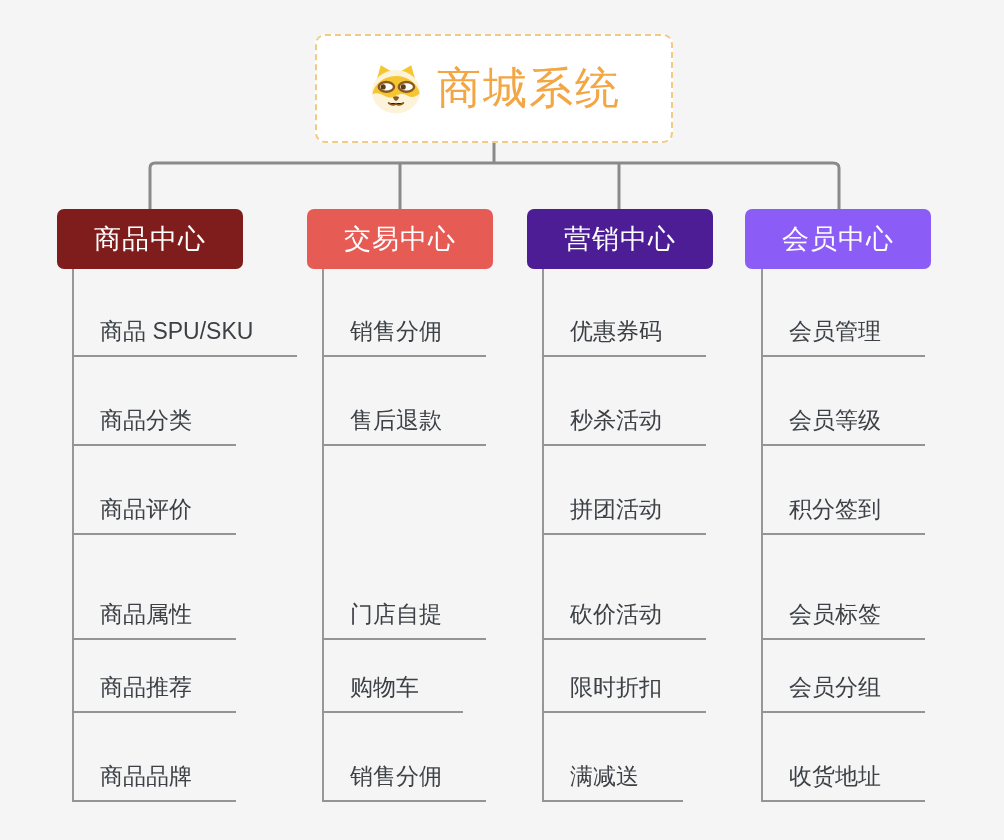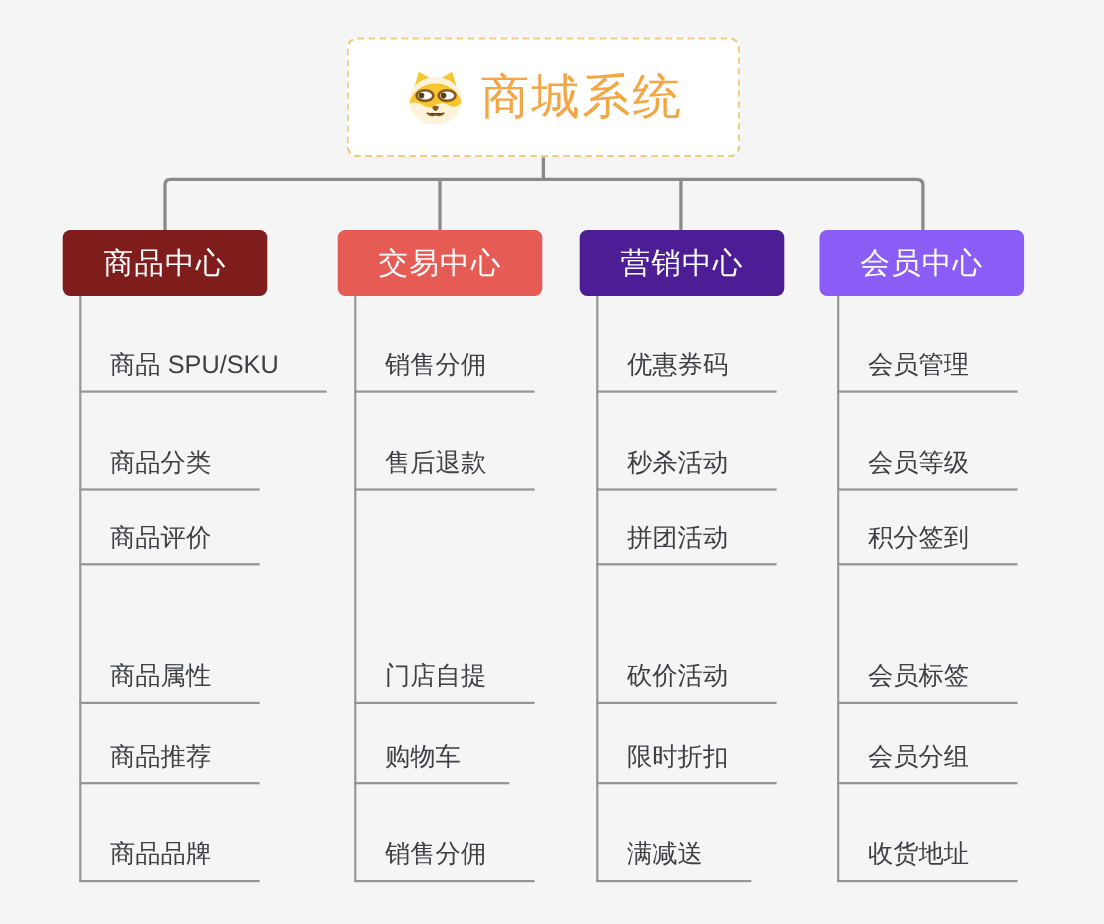--- a/index.html
+++ b/index.html
@@ -29,21 +29,21 @@
   .vline{position:absolute;top:269px;height:532px;width:2px;background:#979797;}
   .c0{left:72px;} .c1{left:322px;} .c2{left:542px;} .c3{left:761px;}
 
   
   .leaf{
     position:absolute;transform:translateY(-100%);
     padding:0 44px 8px 28px;border-bottom:2px solid #949494;
     font-size:23px;color:#3d4145;white-space:nowrap;
   }
   .leaf.x0{left:72px;} .leaf.x1{left:322px;} .leaf.x2{left:542px;} .leaf.x3{left:761px;}
-  .leaf.r0{top:357px;} .leaf.r1{top:446px;} .leaf.r2{top:514px;}
+  .leaf.r0{top:357px;} .leaf.r1{top:446px;} .leaf.r2{top:535px;}
   .leaf.r3{top:640px;font-family:Liberation Mono, monospace;} .leaf.r4{top:713px;} .leaf.r5{top:802px;}
 </style>
 </head>
 <body>
 
 <div class="canvas">
 
   <svg class="connectors" viewBox="0 0 1004 840" fill="none" stroke="#8a8a8a" stroke-width="3">
     <path d="M494 143 L494 163"></path>
     <path d="M150 209 L150 168 Q150 163 155 163 L833 163 Q839 163 839 168 L839 209"></path>

